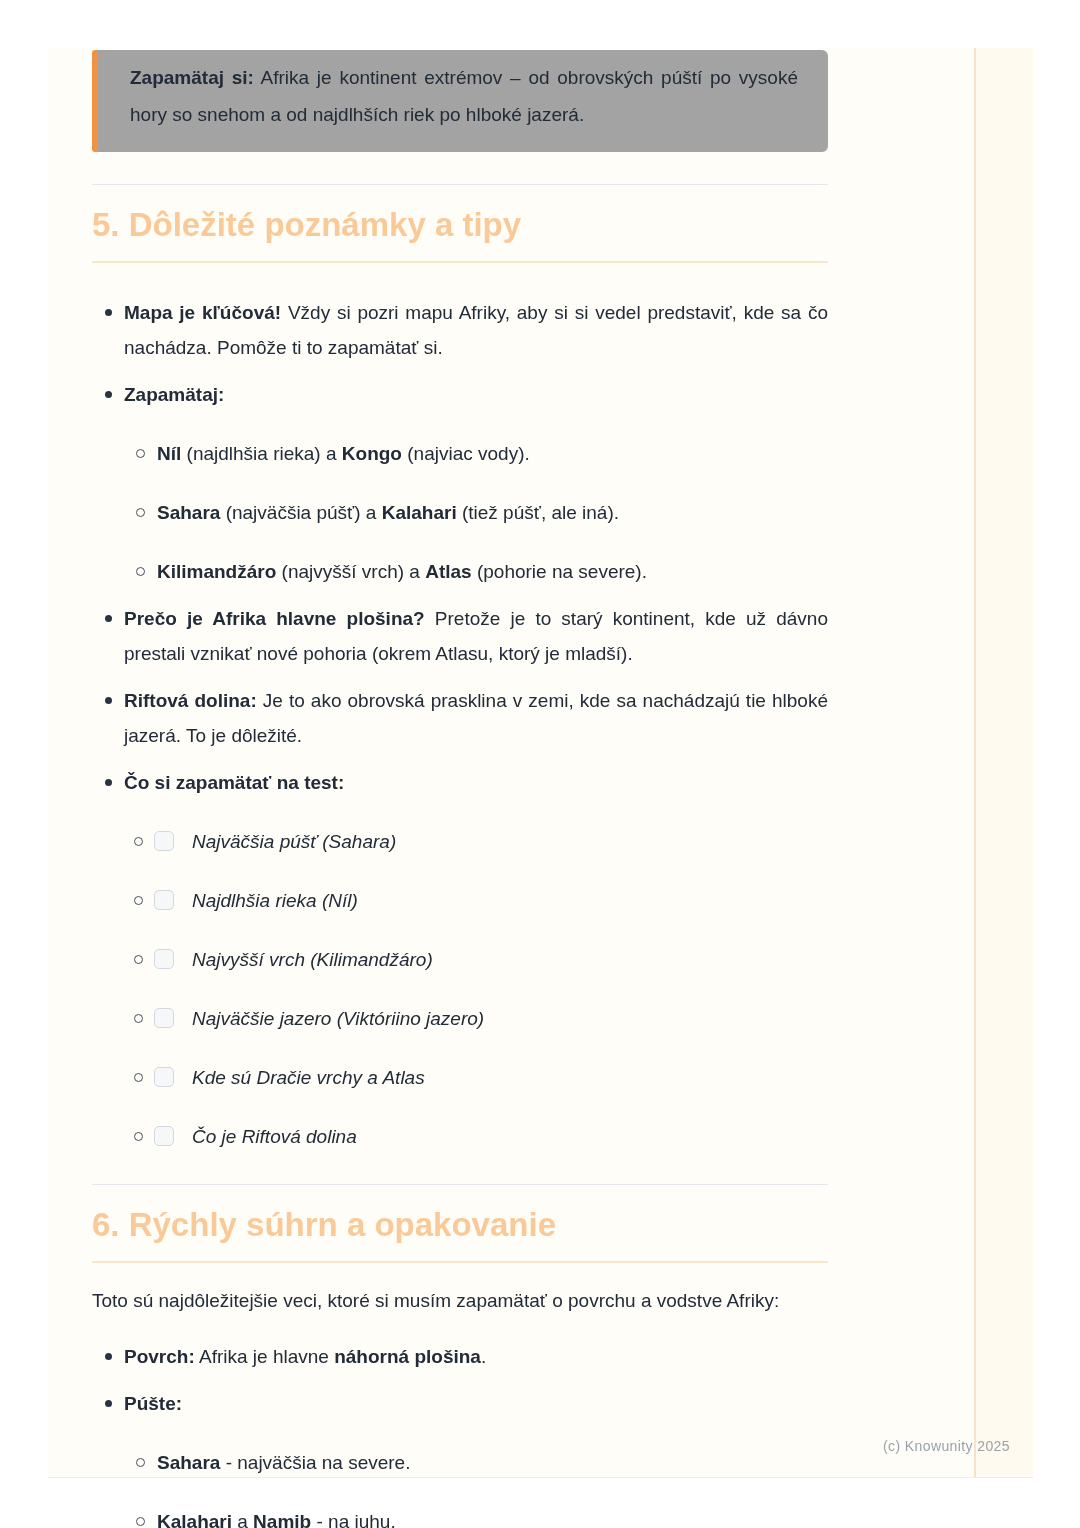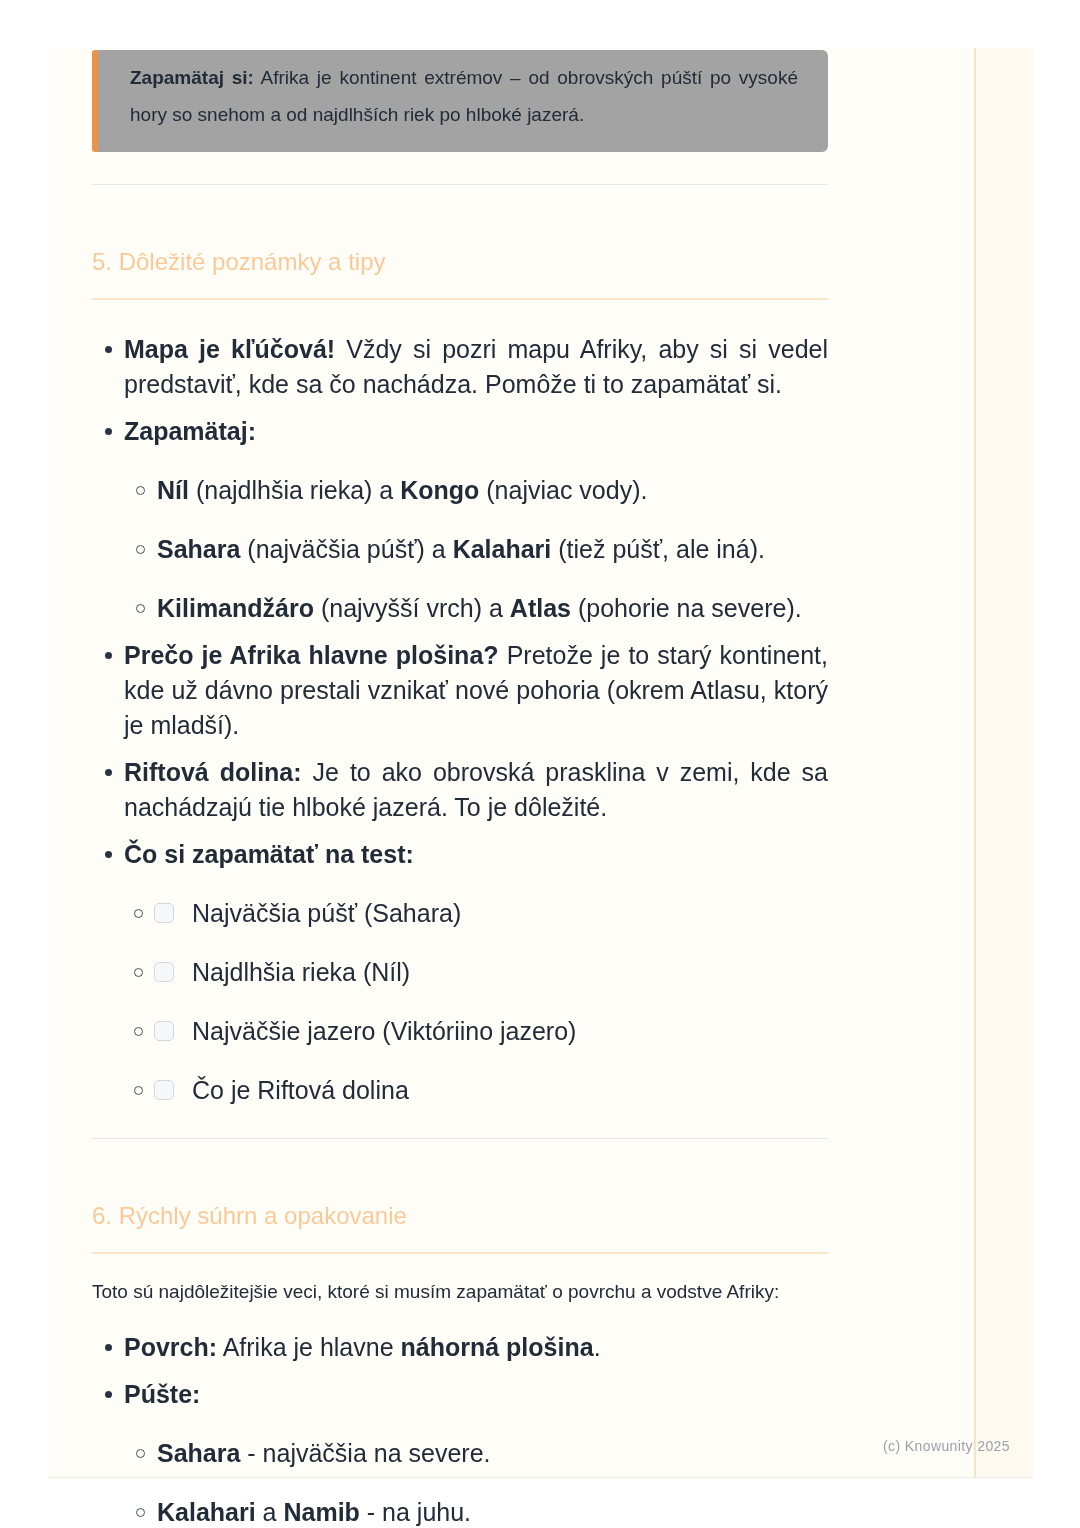--- a/index.html
+++ b/index.html
@@ -36,50 +36,50 @@
     background:#ee9245; border-radius:6px;
   }
   .callout p { font-size:19px; line-height:37px; text-align:justify; }
   .callout strong { font-weight:700; }
 
   hr.divider {
     border:none; height:1px; background:#e3e6ea; margin-top:32px;
   }
 
   h2.section-title {
-    margin-top:56px;
-    font-size:24px; font-weight:400; line-height:41px;
+    margin-top:19px;
+    font-size:33px; font-weight:700; line-height:41px;
     color:#f9ca97;
     padding-bottom:16px;
     border-bottom:2px solid #fbe6c9;
   }
 
   .intro {
     margin-top:20px; font-size:19px; line-height:36px; text-align:justify;
   }
 
   ul.doc-list { list-style:none; margin-top:32px; }
   ul.doc-list2 { margin-top:20px; }
-  ul.doc-list li { position:relative; font-size:25px; line-height:35px; }
+  ul.doc-list li { position:relative; font-size:19px; line-height:35px; }
   ul.doc-list li .txt { display:block; text-align:justify; }
   ul.doc-list li strong { font-weight:700; }
 
   li.lvl1 { padding-left:32px; margin-top:12px; }
   li.lvl2 { padding-left:65px; margin-top:24px; }
   ul.doc-list li:first-child { margin-top:0; }
 
   li.lvl1 > .marker {
     position:absolute; left:13px; top:14px; width:7px; height:7px;
     border-radius:50%; background:#2a3342;
   }
   li.lvl2 > .marker {
     position:absolute; left:44px; top:13px; width:9px; height:9px;
     border-radius:50%; border:1.5px solid #454f5d; background:transparent;
   }
-  li.checkbox-item { padding-left:100px; }
+  li.checkbox-item { padding-left:100px;font-style:italic; }
   li.checkbox-item > .marker {
     position:absolute; left:42px; top:13px; width:9px; height:9px;
     border-radius:50%; border:1.5px solid #454f5d; background:transparent;
   }
   .checkbox {
     position:absolute; left:62px; top:7px; width:20px; height:20px;
     border:1px solid #d3d8de; border-radius:5px; background:#f6f7f8;
   }
 
   .watermark {
@@ -144,21 +144,31 @@
     <span class="txt cb-label">Najväčšia púšť (Sahara)</span>
   </li>
         <li class="checkbox-item lvl2">
     <span class="marker"></span>
     <span class="checkbox"></span>
     <span class="txt cb-label">Najdlhšia rieka (Níl)</span>
   </li>
         <li class="checkbox-item lvl2">
     <span class="marker"></span>
     <span class="checkbox"></span>
+    <span class="txt cb-label">Najvyšší vrch (Kilimandžáro)</span>
+  </li>
+        <li class="checkbox-item lvl2">
+    <span class="marker"></span>
+    <span class="checkbox"></span>
     <span class="txt cb-label">Najväčšie jazero (Viktóriino jazero)</span>
+  </li>
+        <li class="checkbox-item lvl2">
+    <span class="marker"></span>
+    <span class="checkbox"></span>
+    <span class="txt cb-label">Kde sú Dračie vrchy a Atlas</span>
   </li>
         <li class="checkbox-item lvl2">
     <span class="marker"></span>
     <span class="checkbox"></span>
     <span class="txt cb-label">Čo je Riftová dolina</span>
   </li>
       </ul>
 
     <hr class="divider" style="margin-top:30px">
 

